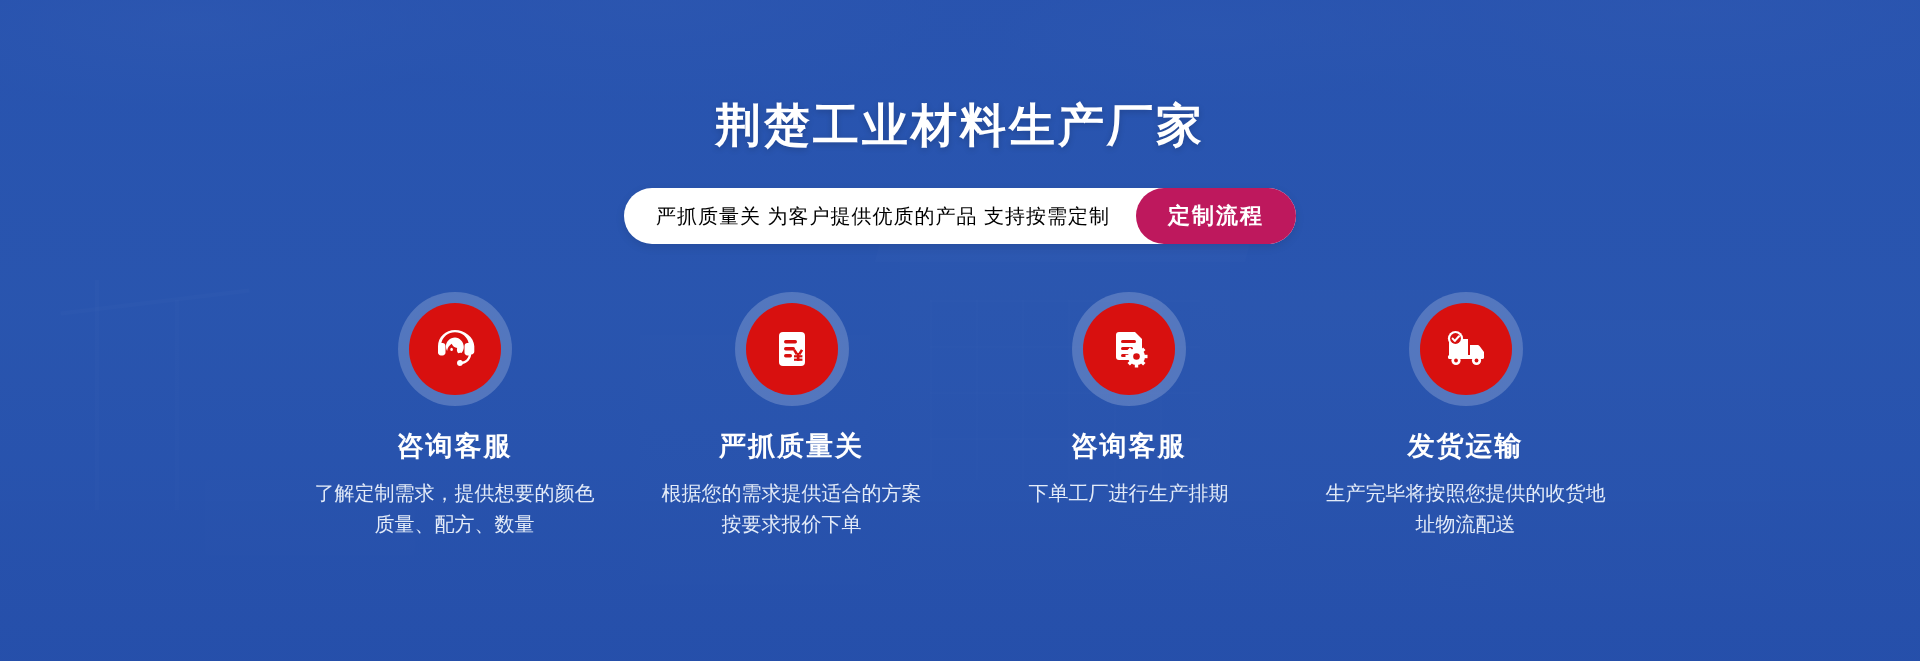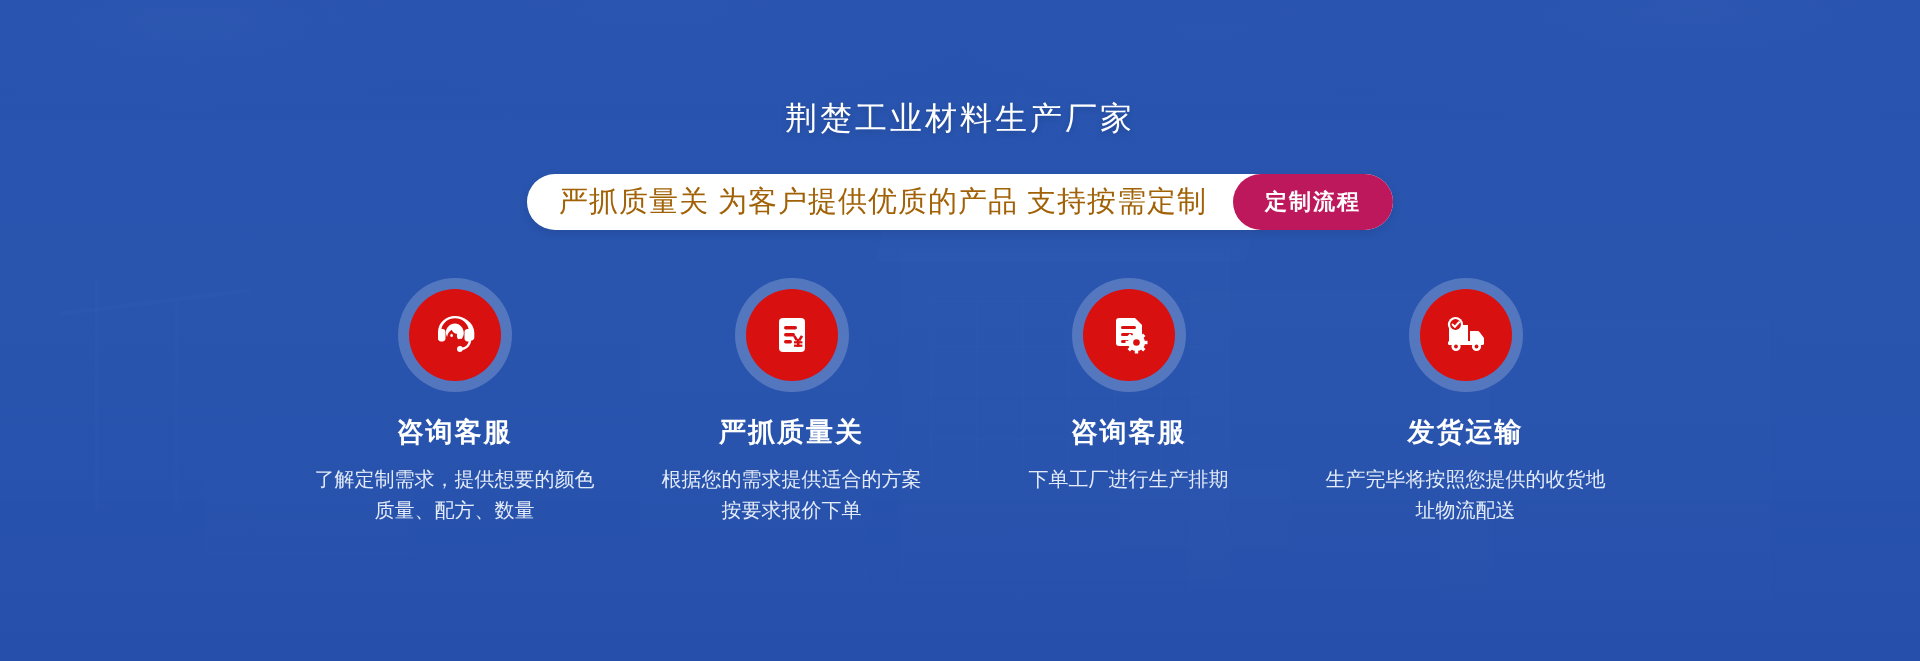--- a/index.html
+++ b/index.html
@@ -105,43 +105,43 @@
     z-index: 5;
     width: 1920px;
     height: 661px;
     display: flex;
     flex-direction: column;
     align-items: center;
   }
 
   .headline {
     margin-top: 102px;
-    font-size: 32px;
-    font-weight: normal;
+    font-size: 46px;
+    font-weight: bold;
     color: #ffffff;
     letter-spacing: 3px;
     text-shadow: 0 2px 6px rgba(0,0,0,0.18);
     line-height: 1;
     white-space: nowrap;
   }
 
   .subbar {
     margin-top: 40px;
     height: 56px;
     background: #ffffff;
     border-radius: 28px;
     display: flex;
     align-items: center;
     padding-left: 32px;
     padding-right: 0;
     box-shadow: 0 3px 10px rgba(0,0,0,0.10);
   }
   .subbar-text {
-    font-size: 29px;
-    color: #a16207;
+    font-size: 20px;
+    color: #000000;
     letter-spacing: 1px;
     white-space: nowrap;
     padding-right: 26px;
   }
   .subbar-cta {
     height: 56px;
     background: #be185d;
     border-radius: 28px;
     color: #ffffff;
     font-size: 22px;

